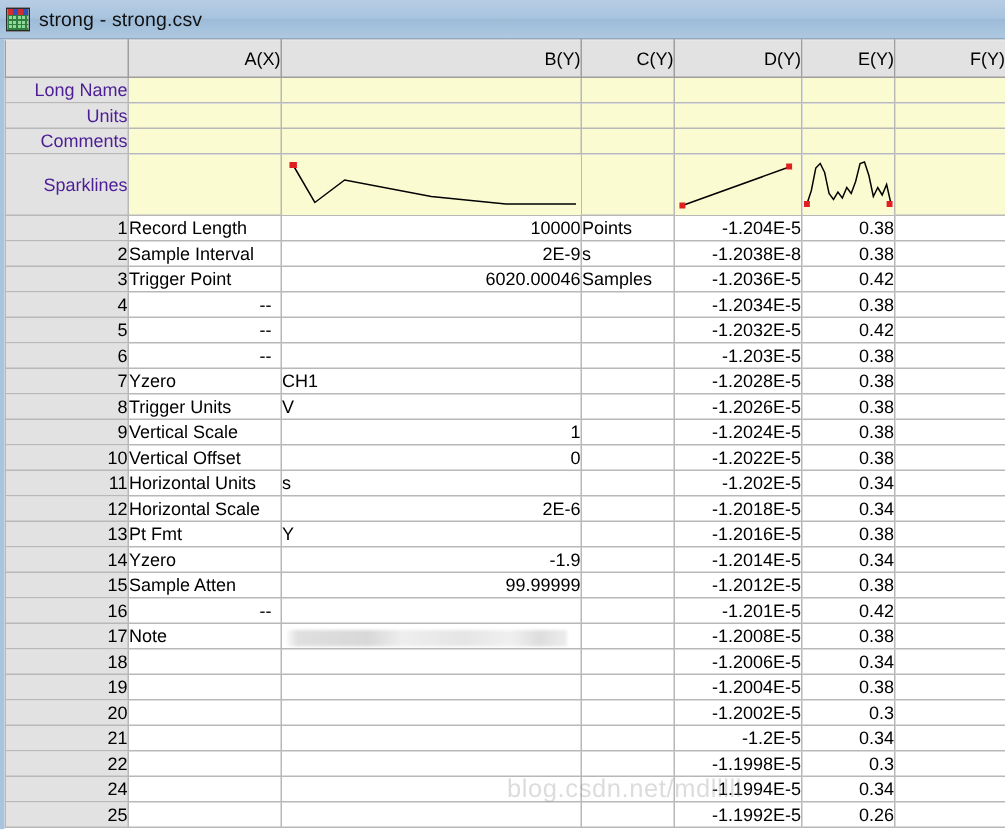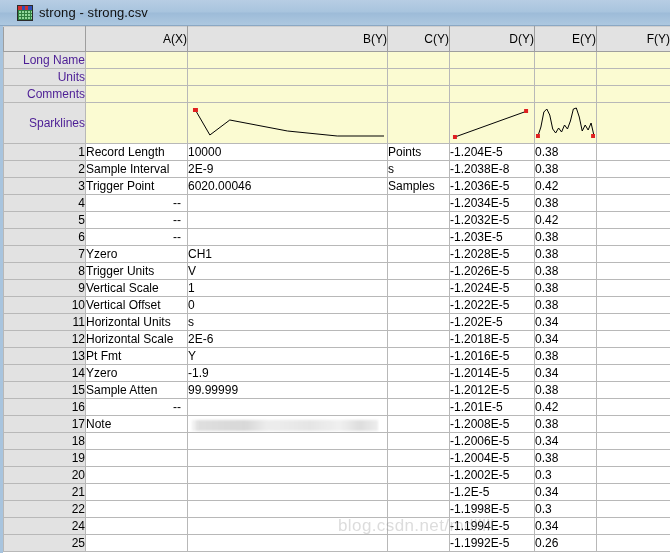--- a/index.html
+++ b/index.html
@@ -26,21 +26,21 @@
   }
 
   
   .titlebar {
     height: 26px;
     box-sizing: border-box;
     background: linear-gradient(to bottom, #b7cde4 0%, #a8c4de 48%, #9dbbd8 52%, #adc8e0 100%);
     border-bottom: 1px solid #8ba8c4;
     display: flex;
     align-items: center;
-    padding-left: 17px;
+    padding-left: 4px;
     position: relative;
   }
   .title-icon {
     width: 16px;
     height: 16px;
     margin-right: 6px;
     flex: none;
     position: relative;
     background: #ffffff;
     border: 1px solid #2b2b2b;
@@ -158,21 +158,21 @@
     text-align: right;
     padding-right: 4px;
     height: 17px;
     color: #000;
   }
   td.cell {
     background: #ffffff;
     height: 17px;
     padding: 0 3px;
   }
-  td.cell.num   { }
+  td.cell.num   { text-align: right; }
   td.cell.txt   { text-align: left; }
   td.cell.dash  { text-align: right; padding-right: 6px; }
 
   
   .redacted {
     display: block;
     height: 11px;
     margin: 2px 0 0 2px;
     width: 188px;
     background:

